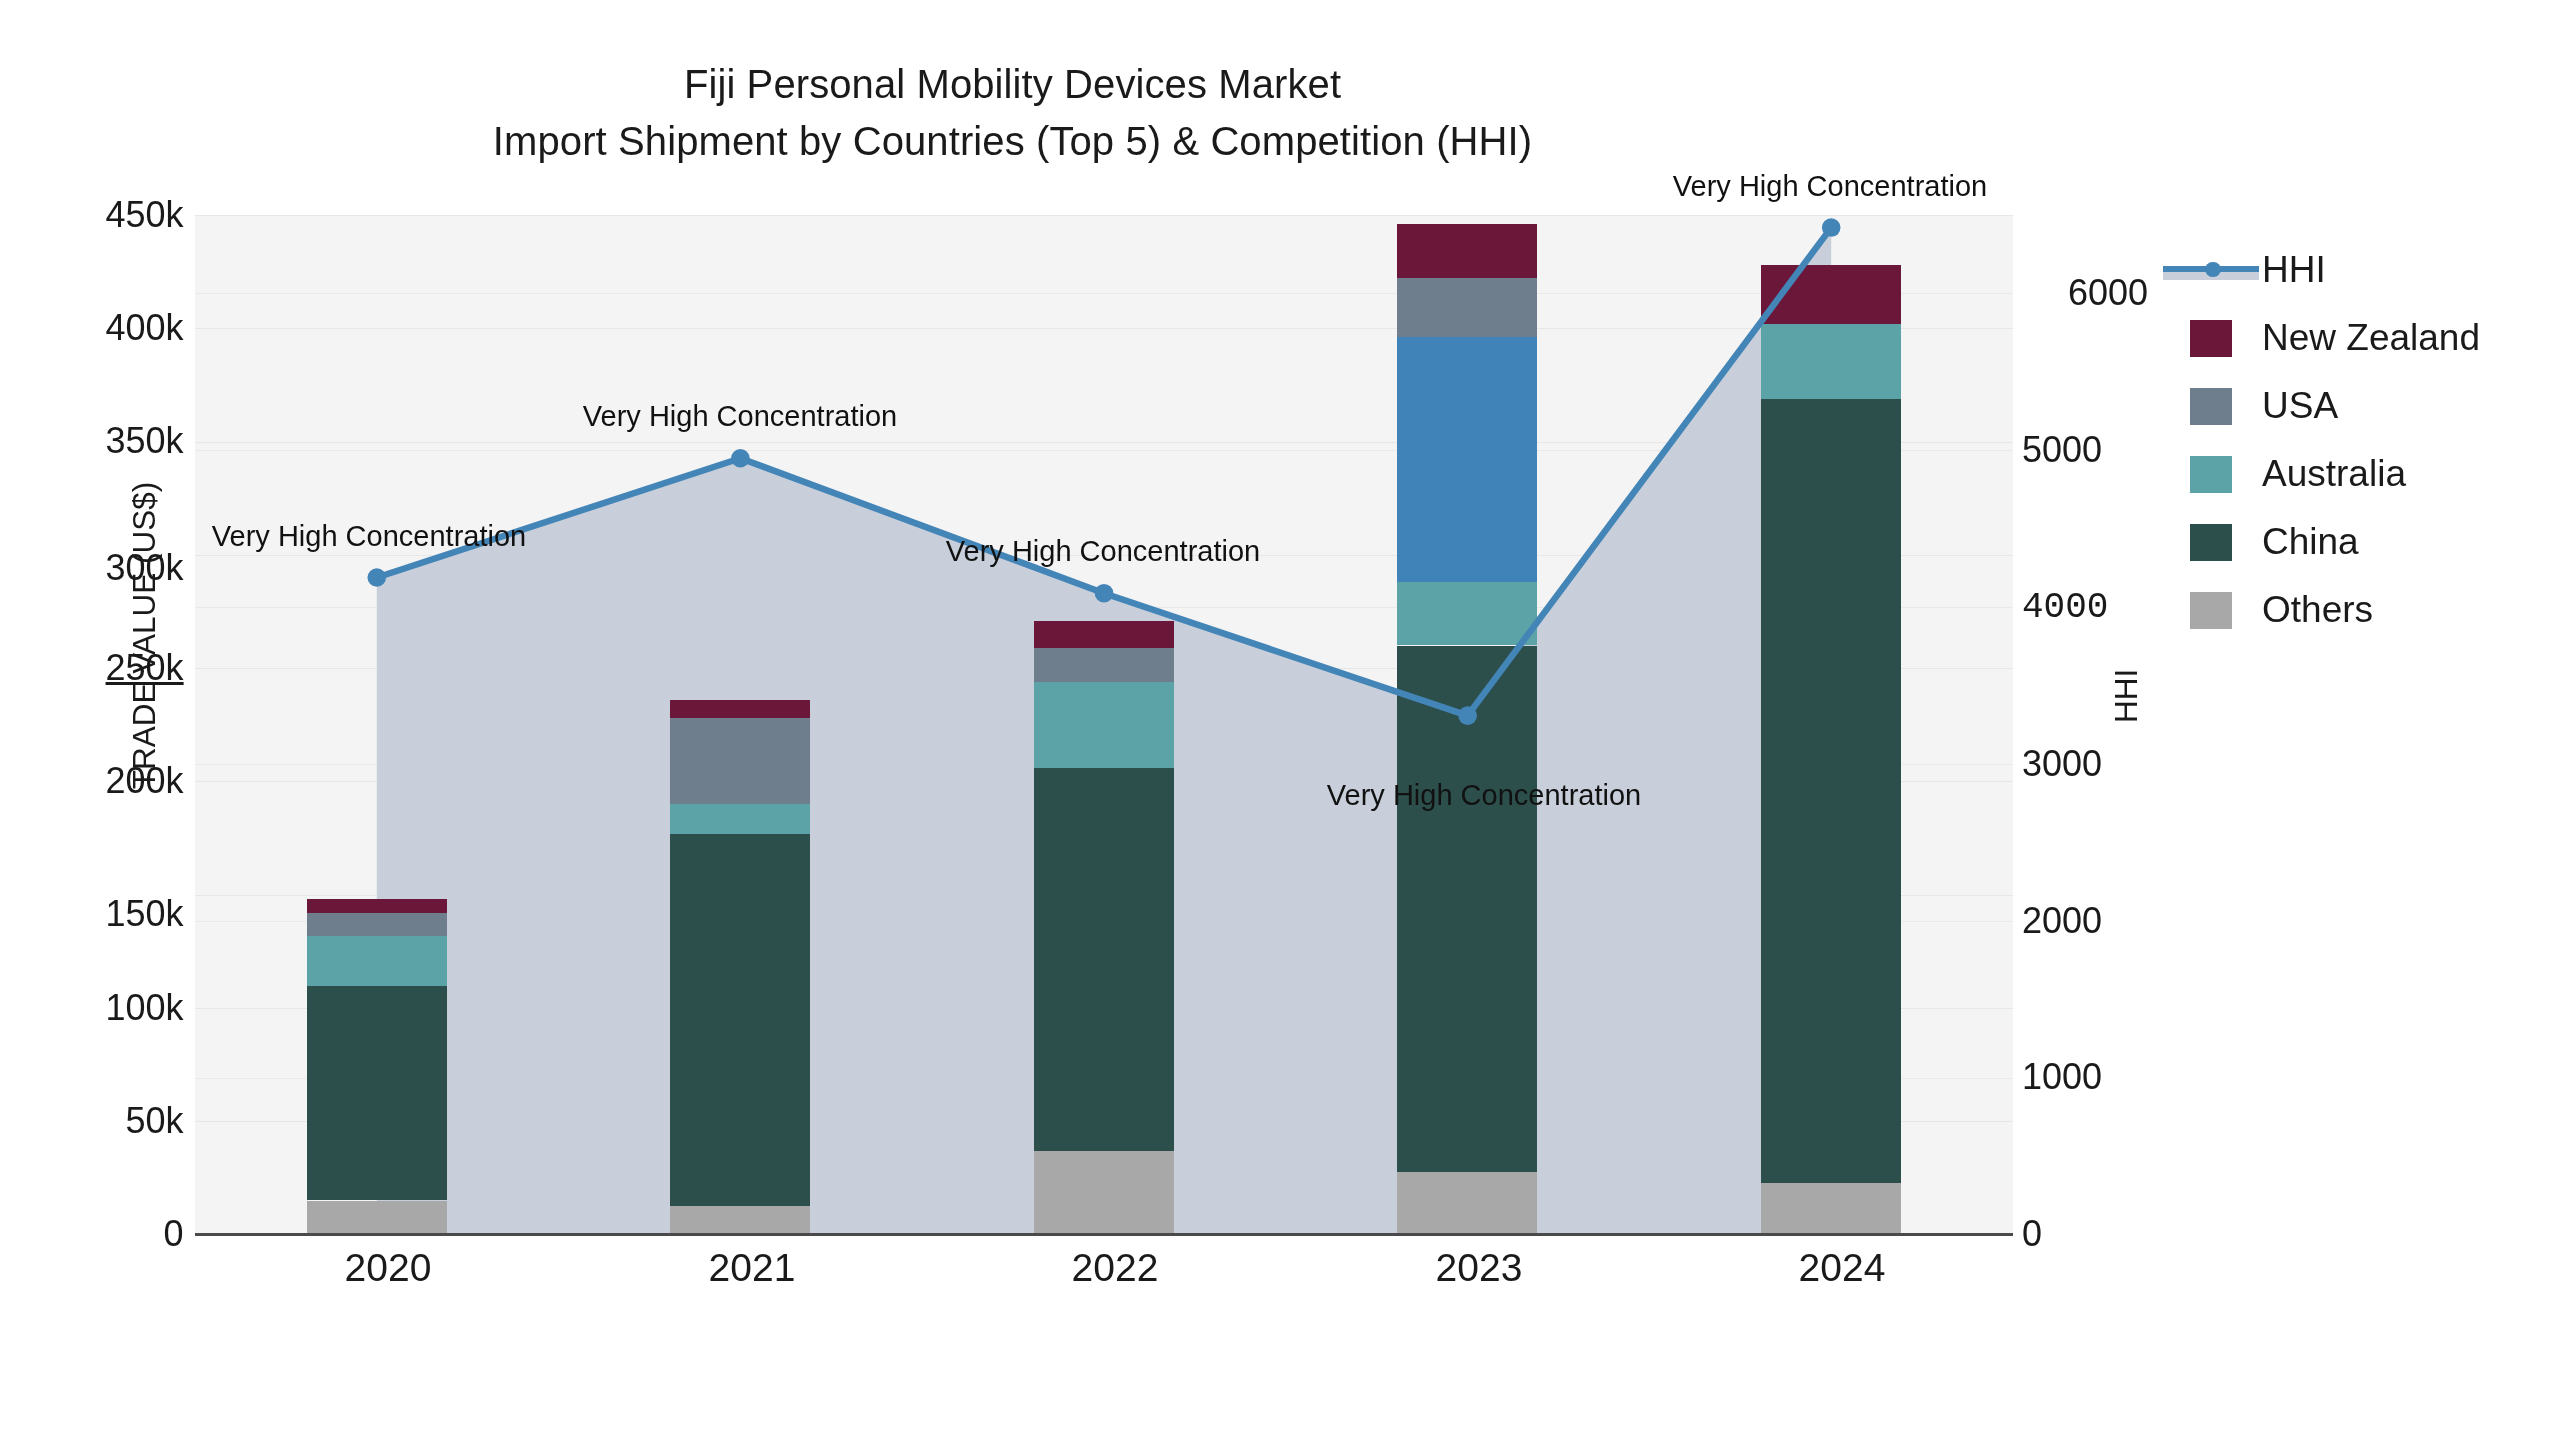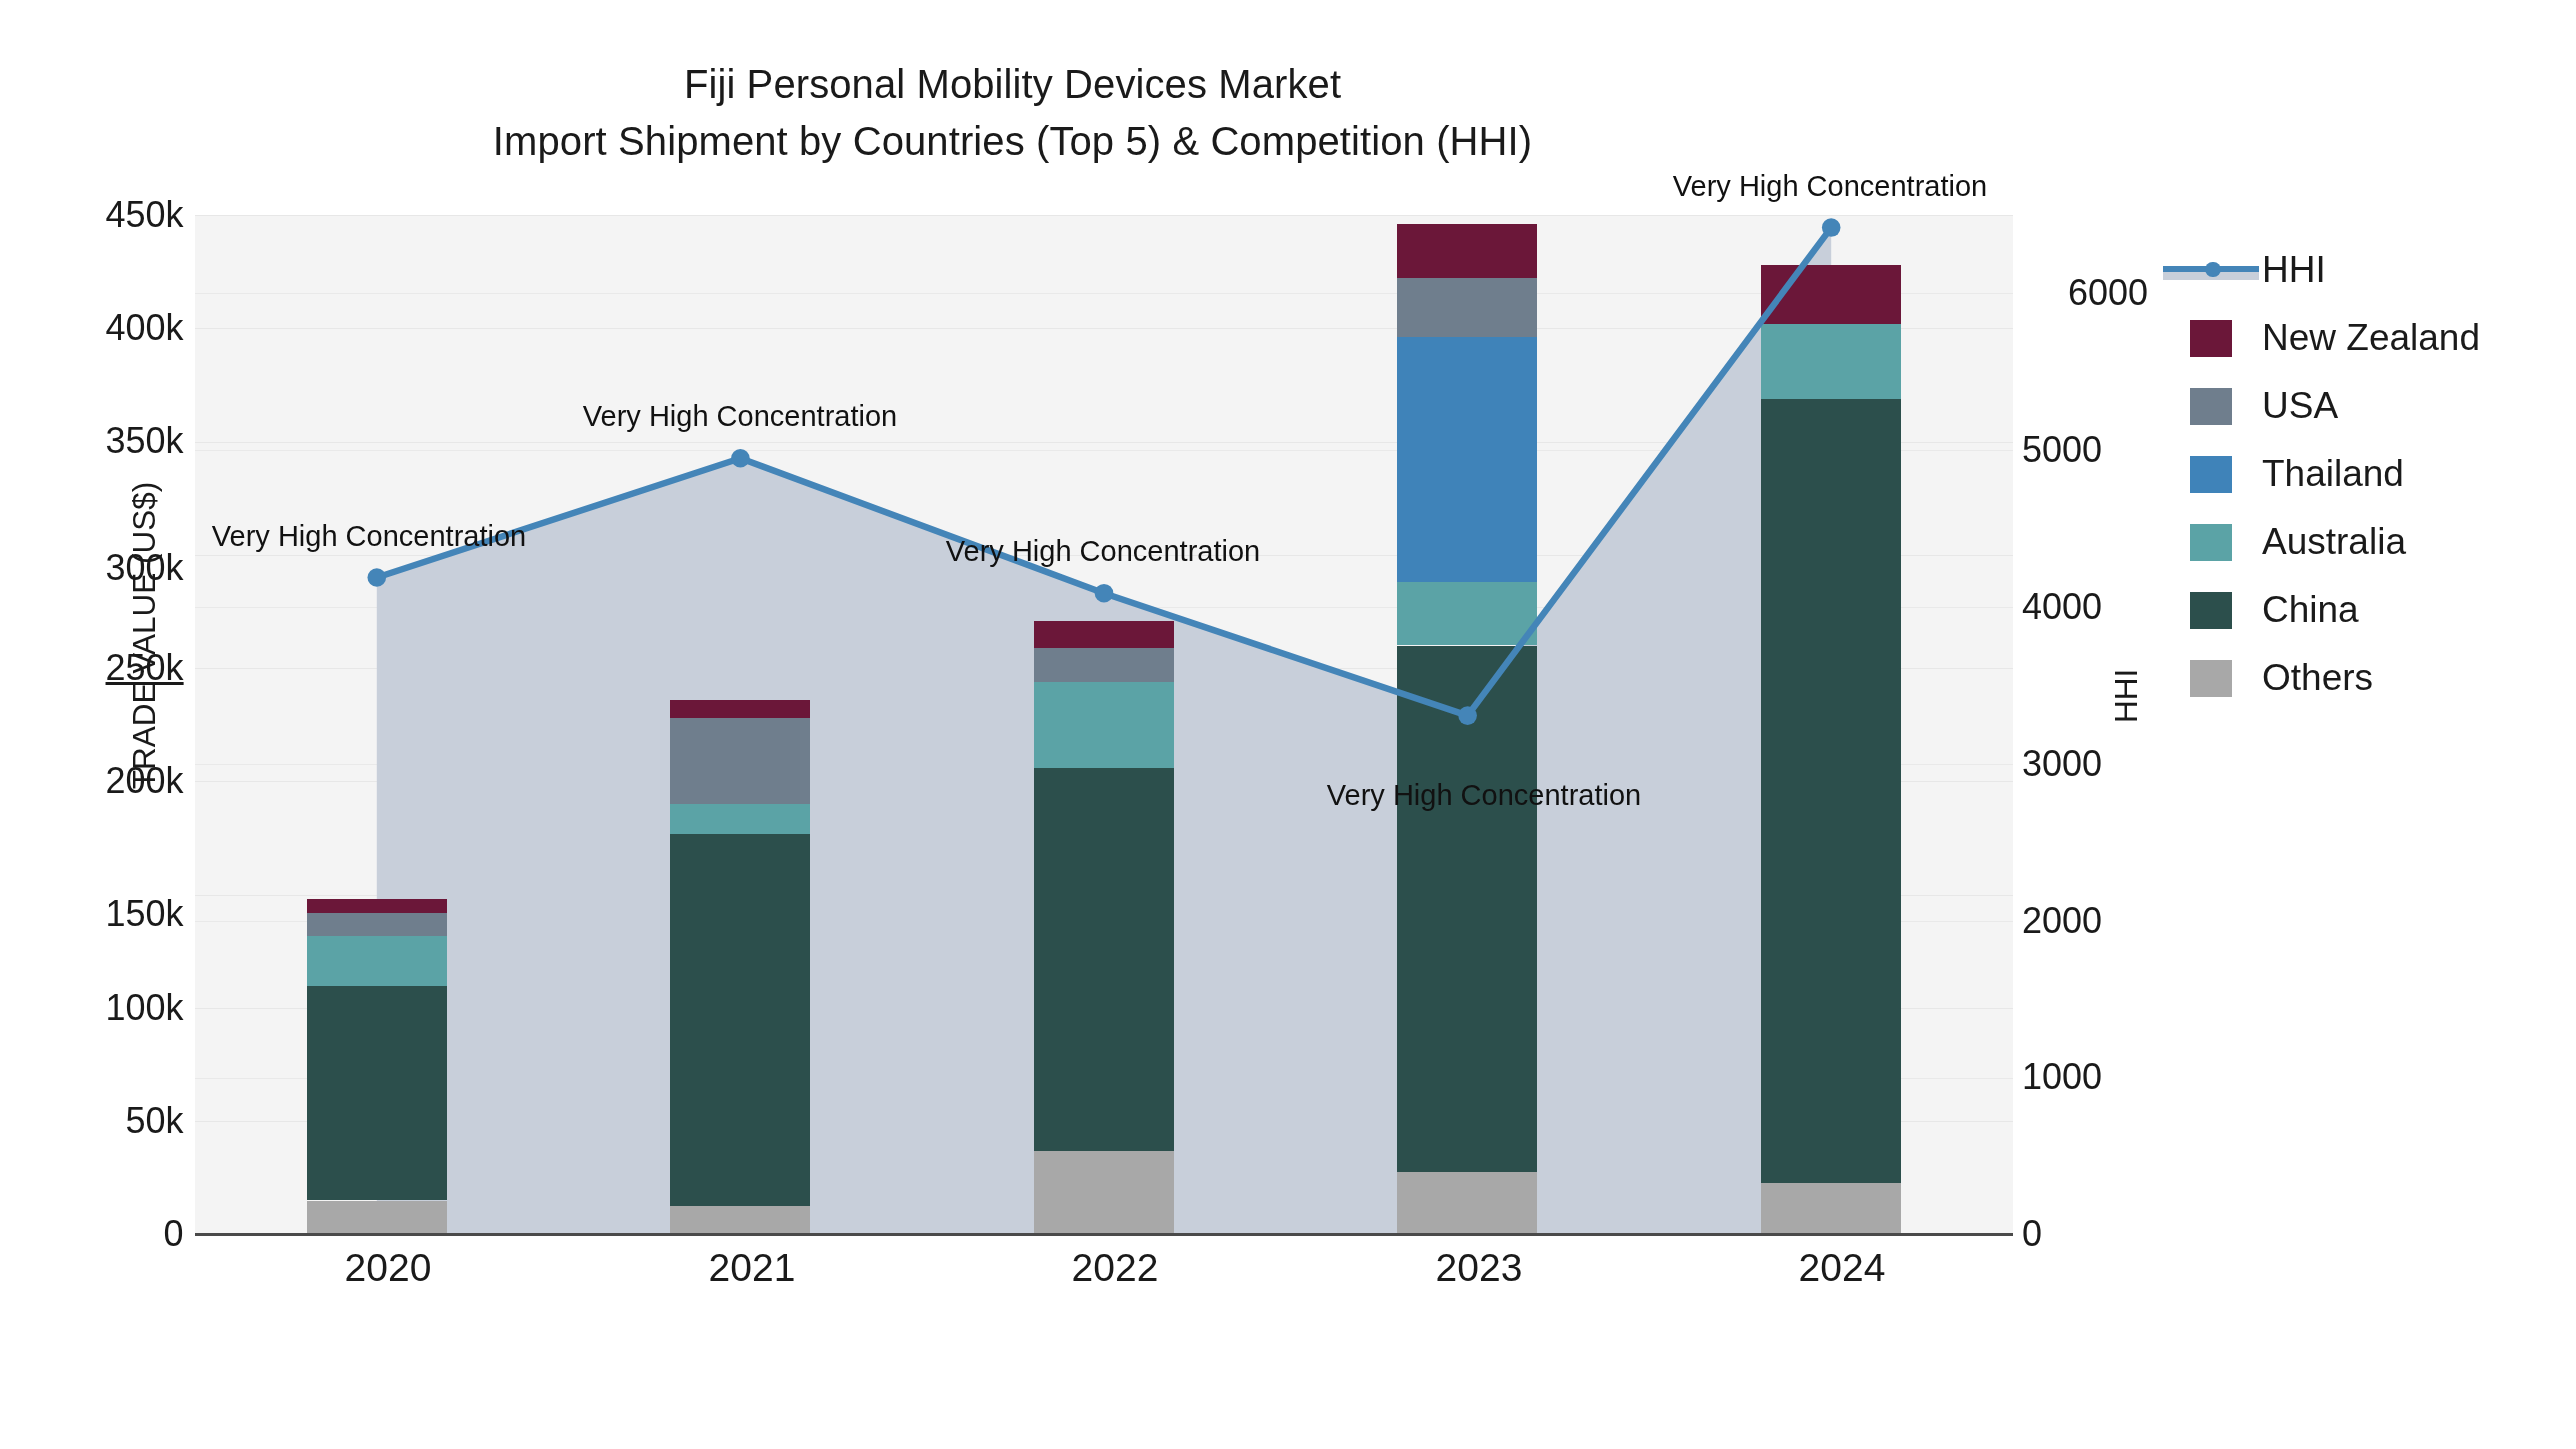--- a/index.html
+++ b/index.html
@@ -127,21 +127,21 @@
       <div class="ytick" style="top: 568px;">300k</div>
       <div class="ytick" style="top: 441px;">350k</div>
       <div class="ytick" style="top: 328px;">400k</div>
       <div class="ytick" style="top: 215px;">450k</div>
     </div>
   <div class="ytick-right-wrap" id="ytick-right">
       <div class="ytick-r" style="top: 1234px;">0</div>
       <div class="ytick-r" style="top: 1077px;">1000</div>
       <div class="ytick-r" style="top: 921px;">2000</div>
       <div class="ytick-r" style="top: 764px;">3000</div>
-      <div class="ytick-r" style="top: 607px;">4000</div>
+      <div class="ytick-r" style="top: 607px; font-family: Liberation Mono, monospace;">4000</div>
       <div class="ytick-r" style="top: 450px;">5000</div>
       <div class="ytick-r" style="top: 293px; margin-left: 46px;">6000</div>
     </div>
 
   <div class="ylabel-left">TRADE VALUE (US$)</div>
   <div class="ylabel-right">HHI</div>
 
   <div id="xticks">
       <div class="xtick" style="left: 376px;">2020</div>
       <div class="xtick" style="left: 740px;">2021</div>
@@ -169,24 +169,20 @@
       </div>
       <div class="legend-row">
         <span class="legend-swatch" style="background: rgb(107, 23, 57);"></span>
         <span class="legend-label">New Zealand</span>
       </div>
       <div class="legend-row">
         <span class="legend-swatch" style="background: rgb(111, 126, 141);"></span>
         <span class="legend-label">USA</span>
       </div>
       <div class="legend-row">
-        <span class="legend-swatch" style="background: rgb(63, 131, 185);"></span>
-        <span class="legend-label">Thailand</span>
-      </div>
-      <div class="legend-row">
         <span class="legend-swatch" style="background: rgb(91, 163, 166);"></span>
         <span class="legend-label">Australia</span>
       </div>
       <div class="legend-row">
         <span class="legend-swatch" style="background: rgb(44, 79, 76);"></span>
         <span class="legend-label">China</span>
       </div>
       <div class="legend-row">
         <span class="legend-swatch" style="background: rgb(168, 168, 168);"></span>
         <span class="legend-label">Others</span>

